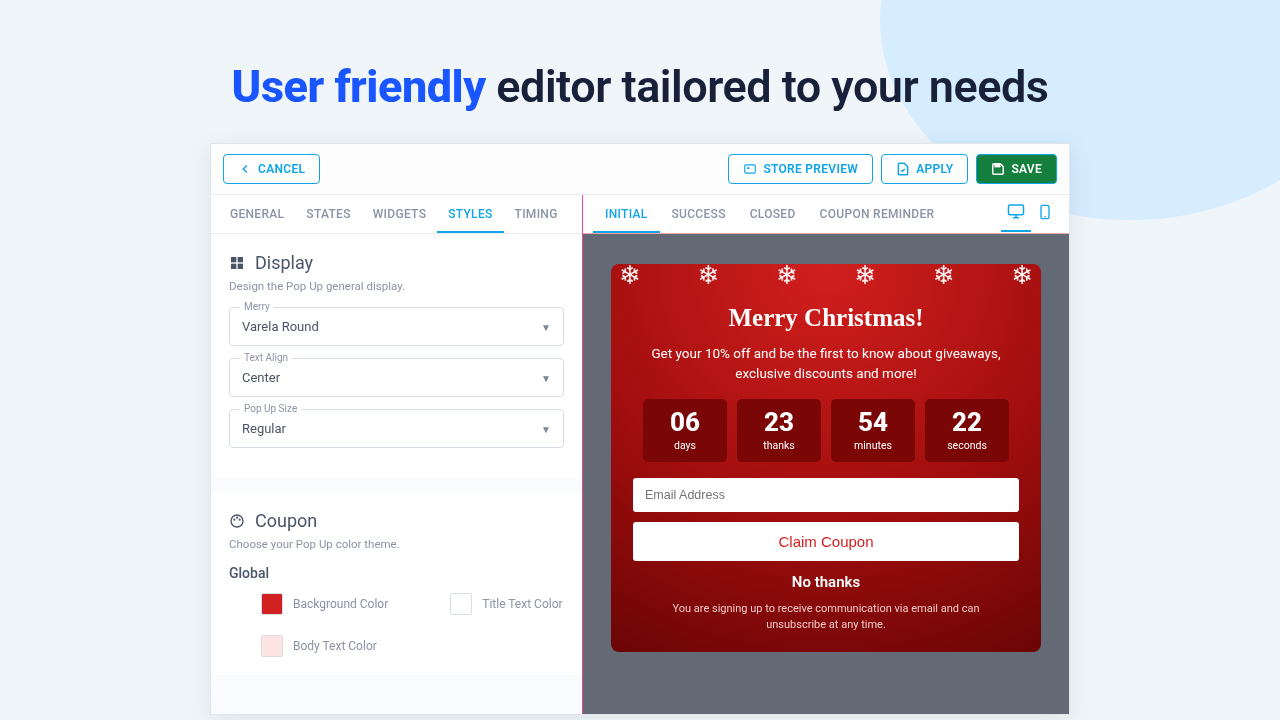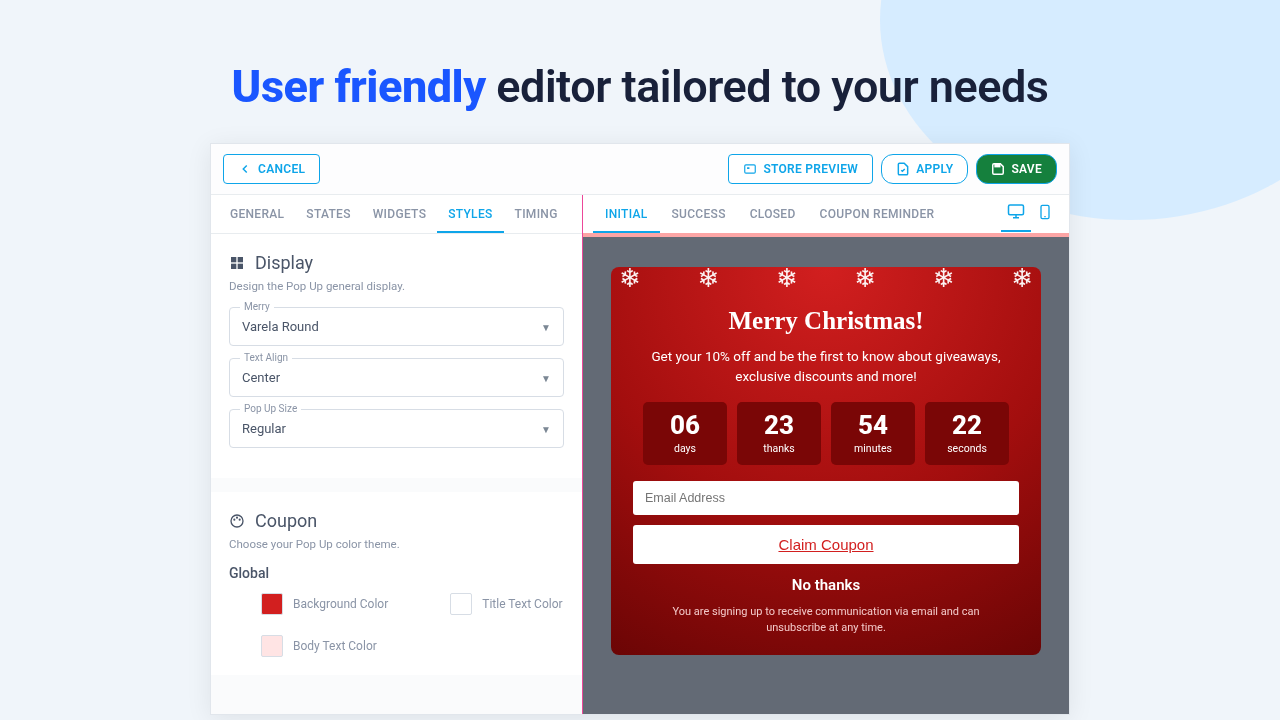--- a/index.html
+++ b/index.html
@@ -53,32 +53,32 @@
     font-size: 12px;
     font-weight: 600;
     padding: 7px 14px;
     border-radius: 4px;
     cursor: pointer;
     letter-spacing: 0.3px;
   }
   .btn-outline { border: 1px solid #0ea5e9; color: #0ea5e9; background: #fff; }
   .btn-solid { border: 1px solid #0ea5e9; background: #15803d; color: #fff; }
   .spacer { flex: 1; }
-  .toolbar .btn + .btn { margin-left: 8px; border-radius: 12px; }
+  .toolbar .btn + .btn { margin-left: 8px; }
   .icn { width: 14px; height: 14px; display: inline-block; }
 
   .body { display: flex; }
   .left { width: 419px; border-right: 1px solid #ec4899; }
   .right { flex: 1; display: flex; flex-direction: column; }
 
   .tabs { display: flex; border-bottom: 1px solid #e8ecef; padding: 0 8px; font-size: 12px; }
   .tab { padding: 12px 11px 10px; color: #8a94a6; cursor: pointer; letter-spacing: 0.3px; font-weight: 500; border-bottom: 2px solid transparent; }
   .tab.active { color: #0ea5e9; border-bottom-color: #0ea5e9; }
 
-  .right-tabs { display: flex; align-items: center; border-bottom: 4px solid #fca5a5; padding: 0 10px; }
+  .right-tabs { display: flex; align-items: center; border-bottom: 1px solid #fca5a5; padding: 0 10px; }
   .rtab { padding: 12px 12px 10px; font-size: 12px; color: #8a94a6; cursor: pointer; letter-spacing: 0.3px; font-weight: 500; border-bottom: 2px solid transparent; }
   .rtab.active { color: #0ea5e9; border-bottom-color: #0ea5e9; }
   .device-icn { color: #0ea5e9; padding: 6px; cursor: pointer; }
 
   .panel-scroll { height: 480px; overflow-y: auto; background: #fafbfc; }
   .panel-scroll::-webkit-scrollbar { width: 7px; }
   .panel-scroll::-webkit-scrollbar-thumb { background: #c9d0da; border-radius: 4px; }
   .card { background: #fff; margin: 0 0 14px; padding: 18px 18px; }
   .card-title { display:flex; align-items:center; gap:10px; font-size: 18px; color: #4a5568; margin-bottom: 6px; }
   .card-sub { font-size: 11.5px; color: #8a94a6; margin-bottom: 14px; }
@@ -104,21 +104,21 @@
   }
   .snow-row { display:flex; justify-content:space-between; position:absolute; top:-4px; left:0; right:0; padding: 0 8px; }
   .flake { font-size: 26px; color: #fff; opacity: 0.95; }
   .popup h2 { font-family: Georgia, serif; font-size: 25px; font-weight: 600; margin-top: 18px; }
   .popup .sub { font-size: 13.5px; line-height: 1.45; margin: 12px 8px 16px; }
   .count-row { display: flex; gap: 10px; justify-content: center; margin-bottom: 16px; }
   .cbox { background: #7a0606; border-radius: 5px; width: 84px; padding: 8px 0 10px; }
   .cnum { font-size: 26px; font-weight: 800; }
   .clab { font-size: 10.5px; margin-top: 2px; }
   .email { width: 100%; padding: 10px 12px; border-radius: 3px; border: none; font-size: 12.5px; color: #555; margin-bottom: 10px; text-align:left; }
-  .claim { width: 100%; padding: 11px; border-radius: 3px; border: none; background: #fff; color: #d21f1f; font-size: 15px; font-weight: 500; cursor: pointer; margin-bottom: 12px; text-decoration: underline; }
+  .claim { width: 100%; padding: 11px; border-radius: 3px; border: none; background: #fff; color: #d21f1f; font-size: 15px; font-weight: 500; cursor: pointer; margin-bottom: 12px; }
   .nothanks { font-size: 15px; font-weight: 600; margin-bottom: 10px; cursor: pointer; }
   .disclaimer { font-size: 11px; line-height: 1.4; color: #f3c9c9; padding: 0 10px; }
 </style>
 </head>
 <body>
 
 <div class="blob"></div>
 
 <div class="headline">
   <span class="accent">User friendly</span><span> editor tailored to your needs</span>

